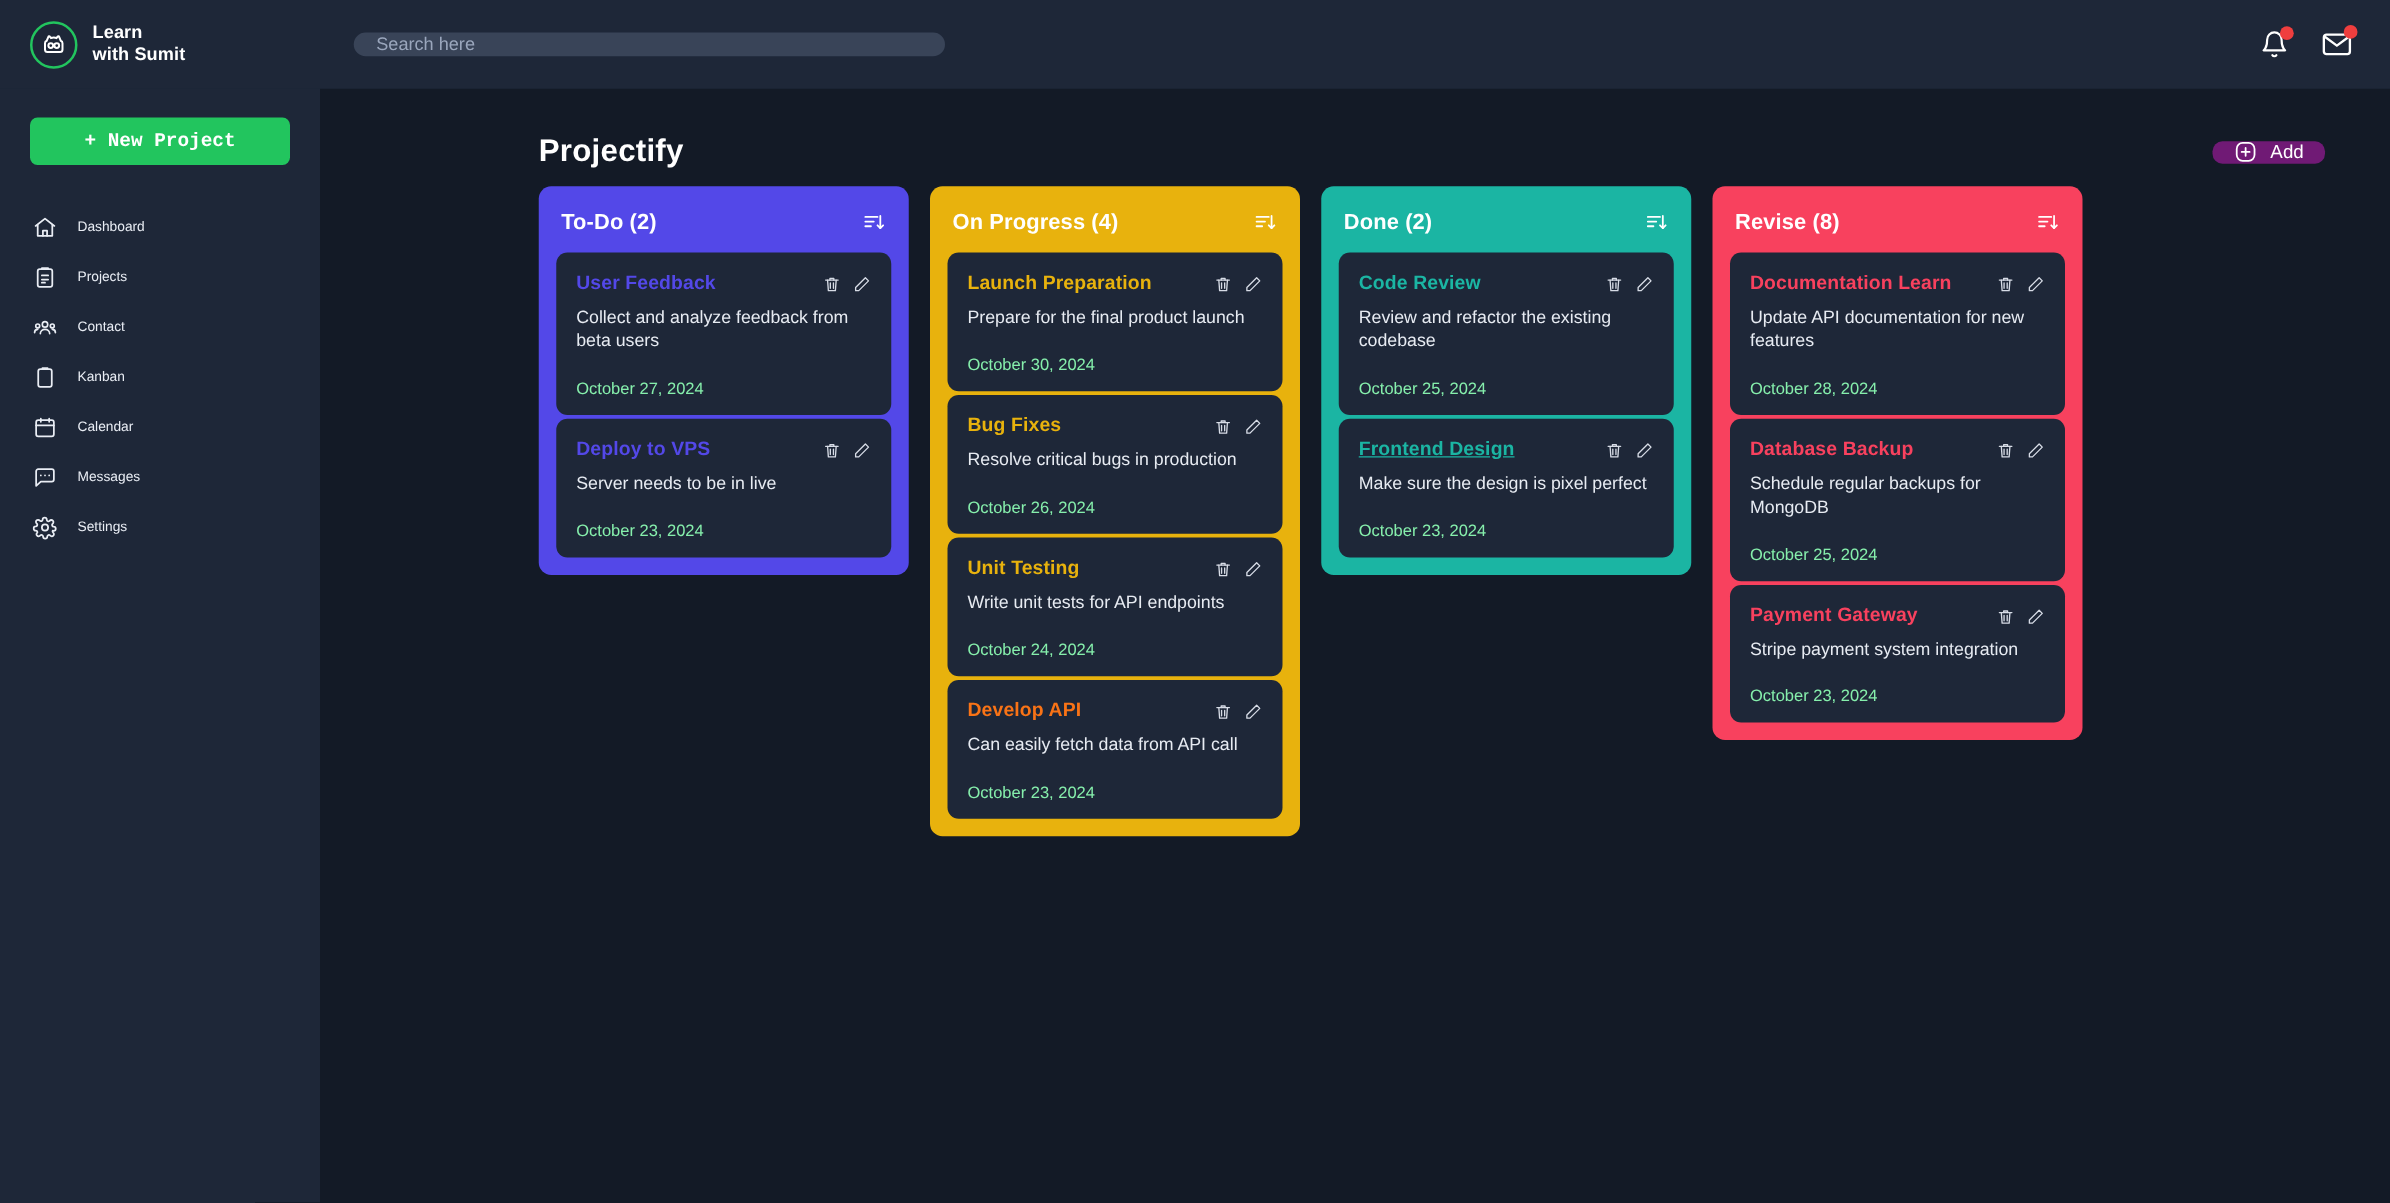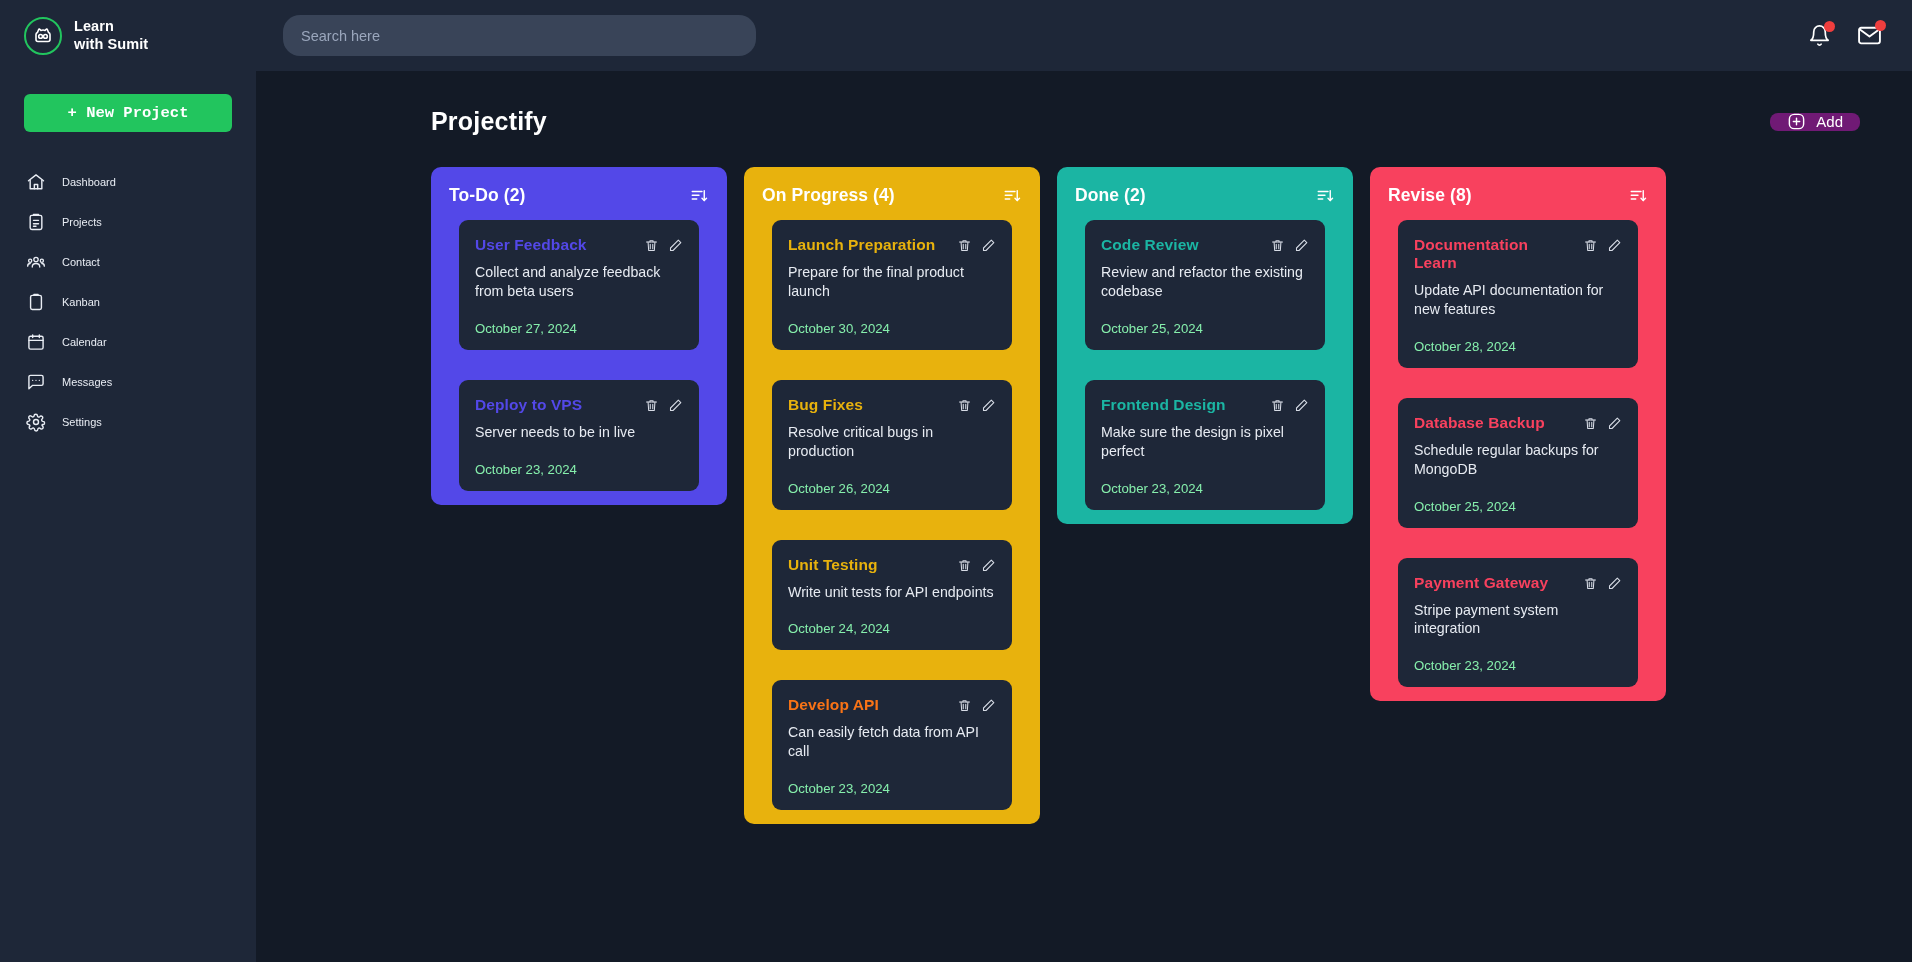--- a/index.html
+++ b/index.html
@@ -30,21 +30,21 @@
     display: flex; align-items: center; justify-content: center;
   }
   .brand-text {
     font-size: 14.5px; font-weight: bold; color: #fff;
     line-height: 1.18; letter-spacing: .1px;
   }
   .search-wrap {
     flex: 0 0 auto; margin-left: 27px;
   }
   .search-input {
-    width: 473px; height: 41px;
+    width: 473px; height: 19px;
     background: #394458; border: none; border-radius: 17px;
     color: #E4E8EF; font-size: 14.5px;
     font-family: "Liberation Sans", sans-serif;
     padding: 0 18px; outline: none;
   }
   .search-input::placeholder { color: #9AA6BC; }
   .topbar-actions {
     margin-left: auto; margin-right: 30px;
     display: flex; align-items: center; gap: 26px;
   }
@@ -92,37 +92,37 @@
   .add-btn {
     display: flex; align-items: center; gap: 10px;
     height: 18px; padding: 0 17px;
     background: #701a75; border: none; border-radius: 8px;
     color: #FFFFFF; font-size: 15px;
     font-family: "Liberation Sans", sans-serif; cursor: pointer;
   }
 
   
   .board {
-    margin-top: 31px;
+    margin-top: 13px;
     display: flex; gap: 17px;
     padding-left: 133px;
     align-items: flex-start;
   }
   .column {
     width: 296px; flex: 0 0 296px;
     border-radius: 10px;
     padding: 0 0 14px 0;
   }
   .col-head {
     display: flex; align-items: center; justify-content: space-between;
     padding: 18px 18px 14px 18px;
   }
   .col-title { color: #FFFFFF; font-size: 17.5px; font-weight: bold; letter-spacing: .1px; }
   .sort-icon { cursor: pointer; line-height: 0; }
-  .cards { display: flex; flex-direction: column; gap: 30px; padding: 0 28px; }
+  .cards { display: flex; flex-direction: column; gap: 3px; padding: 0 14px; }
   .card {
     background: #1E2738; border-radius: 9px;
     padding: 16px 16px 14px 16px;
   }
   .card-top { display: flex; align-items: flex-start; justify-content: space-between; gap: 8px; }
   .card-title { font-size: 15.5px; font-weight: bold; letter-spacing: .1px; }
   .card-actions { display: flex; align-items: center; gap: 9px; flex: 0 0 auto; padding-top: 2px; }
   .act { cursor: pointer; line-height: 0; }
   .card-desc {
     margin-top: 9px; color: #E7EBF2; font-size: 14.2px; line-height: 1.33;
@@ -462,21 +462,21 @@
                       <path d="M16.5 3.5l4 4L8 20H4v-4z"></path>
                     </svg>
                   </span>
                 </div>
               </div>
               <div class="card-desc">Review and refactor the existing codebase</div>
               <div class="card-date">October 25, 2024</div>
             </div>
             <div class="card">
               <div class="card-top">
-                <div class="card-title" style="color: rgb(27, 181, 163);">Frontend Design</div>
+                <div class="card-title" style="color: rgb(27, 181, 163); text-decoration: underline;">Frontend Design</div>
                 <div class="card-actions">
                   <span class="act">
                     <svg width="15" height="15" viewBox="0 0 24 24" fill="none" stroke="#D7DCE6" stroke-width="1.7" stroke-linecap="round" stroke-linejoin="round">
                       <path d="M4 6.5h16"></path>
                       <path d="M9.5 6.5V4.5h5v2"></path>
                       <path d="M6.5 6.5l1 13.5h9l1-13.5"></path>
                       <path d="M10 10v7M14 10v7"></path>
                     </svg>
                   </span>
                   <span class="act">

